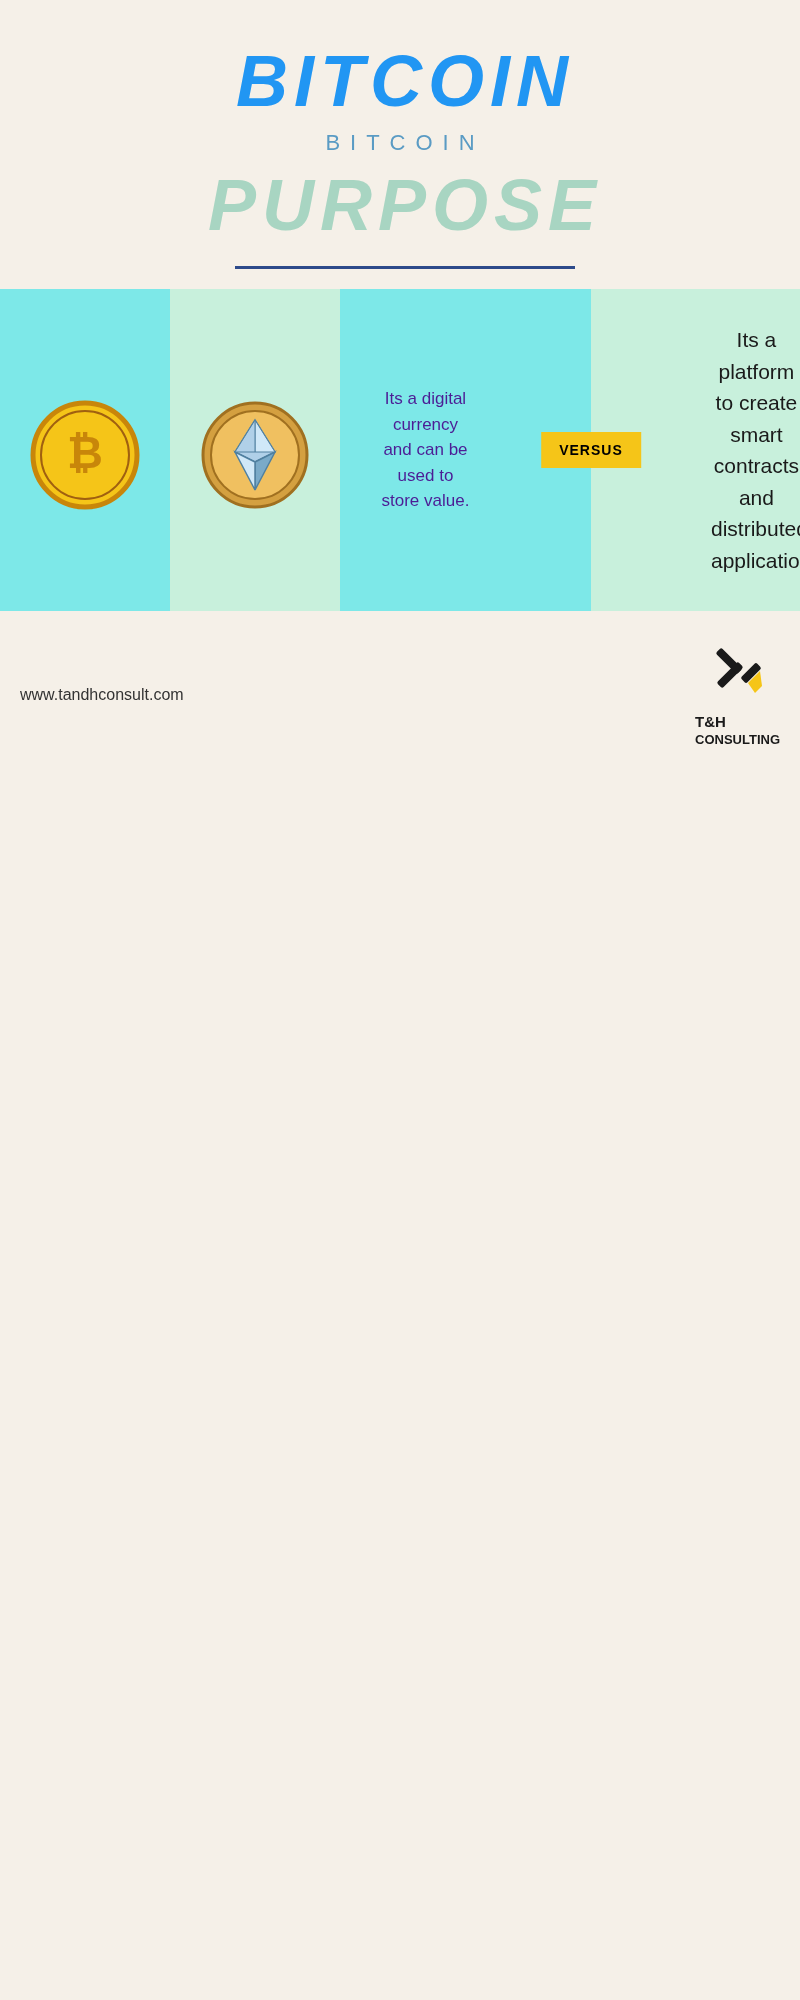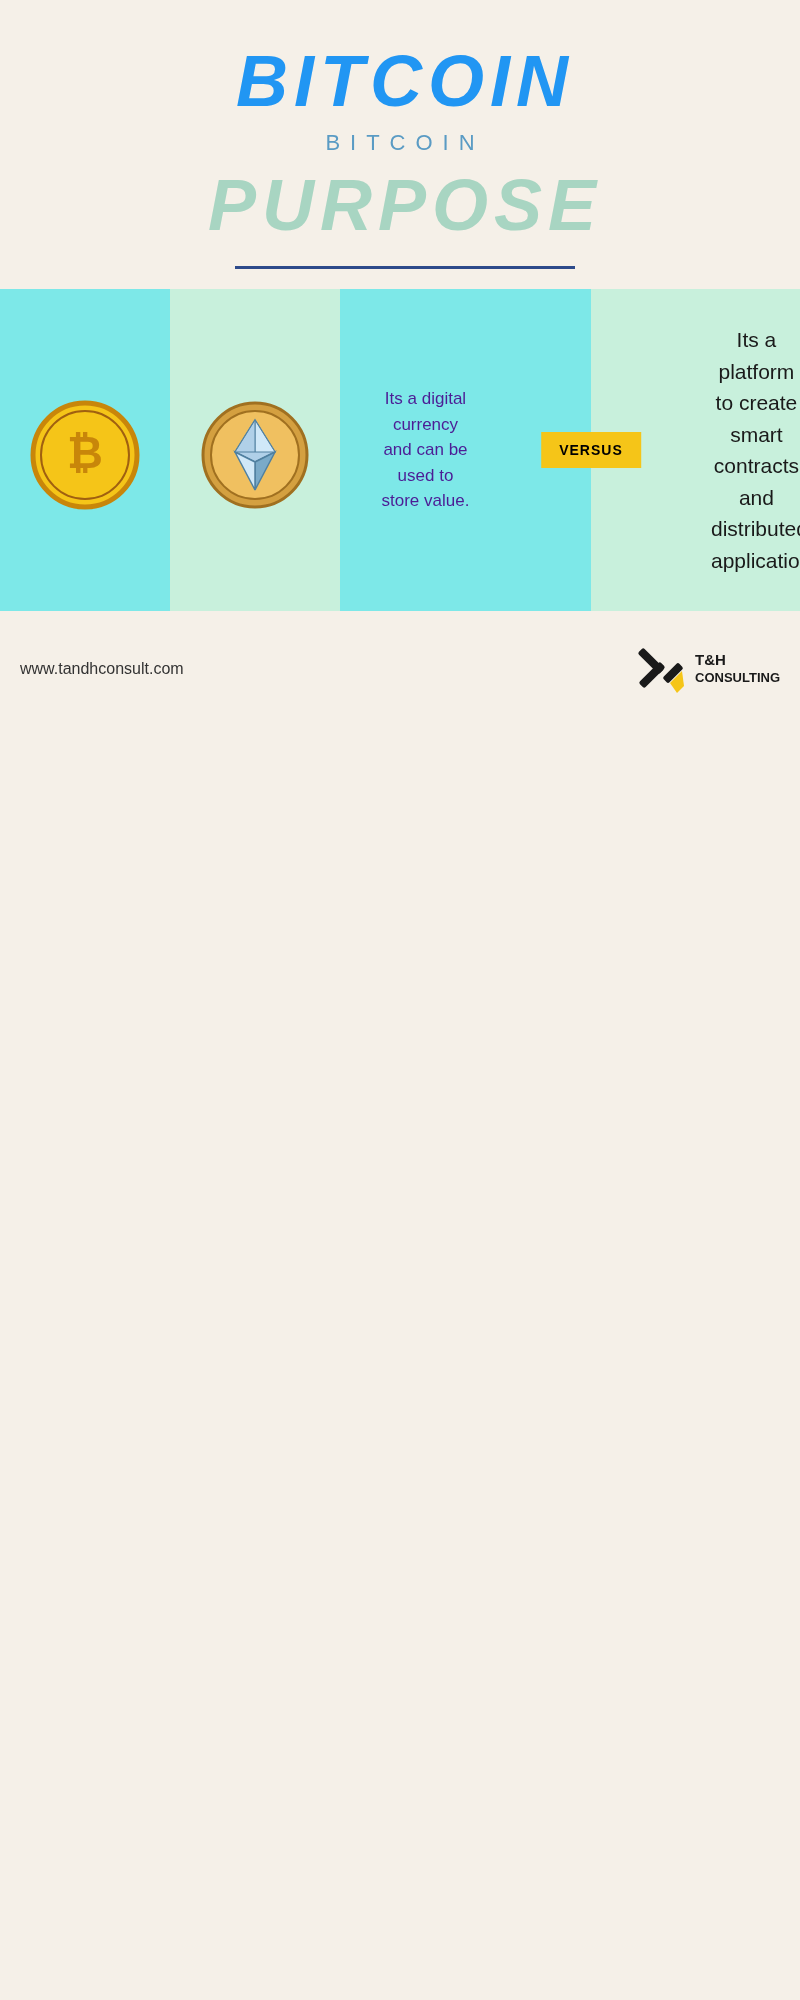--- a/index.html
+++ b/index.html
@@ -71,21 +71,22 @@
       width: 100%;
       background-color: #f5f0e8;
       padding: 30px 20px;
       display: flex;
       justify-content: space-between;
       align-items: center;
     }
     .footer-logo {
       display: flex;
       align-items: center;
-      gap: 8px;
+      gap: 16px;
+      flex-direction: column;
     }
 
     .full-width-row {
       width: 100%;
       display: flex;
       position: relative;
     }
     .full-width-row .col-left-cell {
       width: 50%;
       background-color: #7de8e8;

